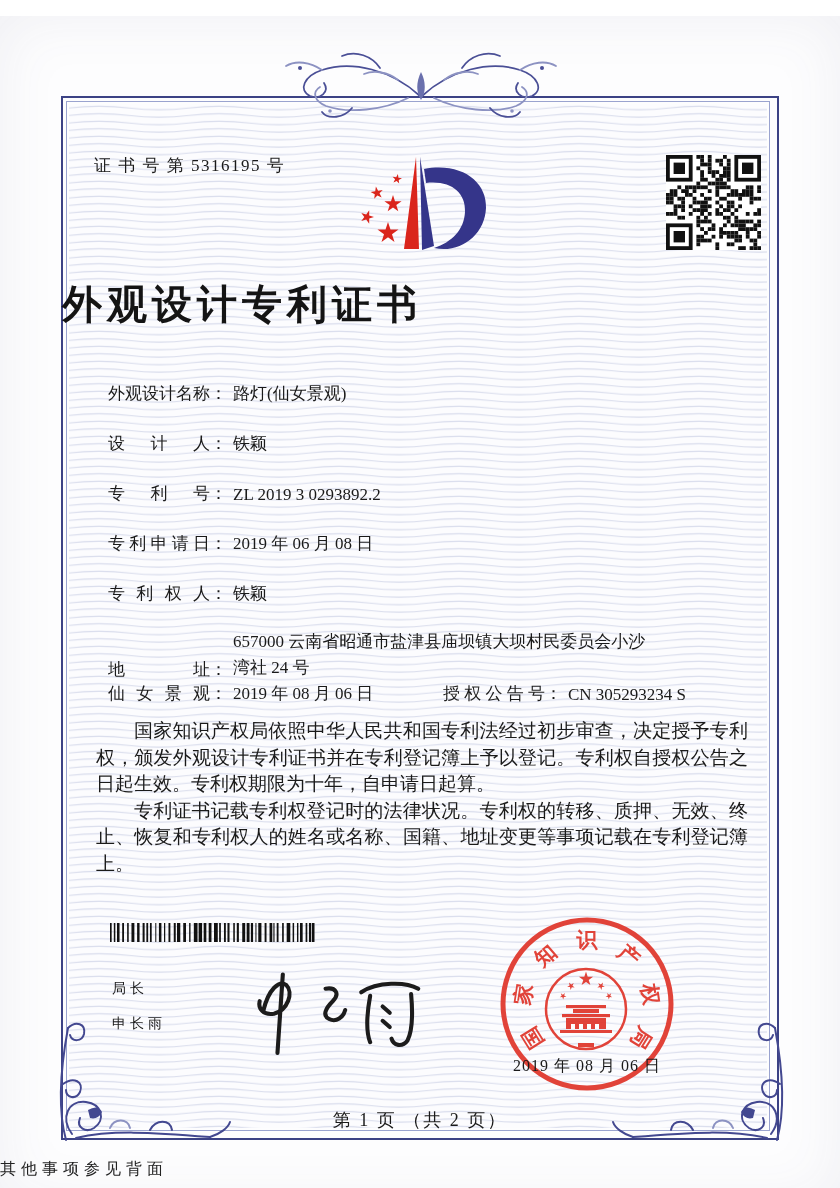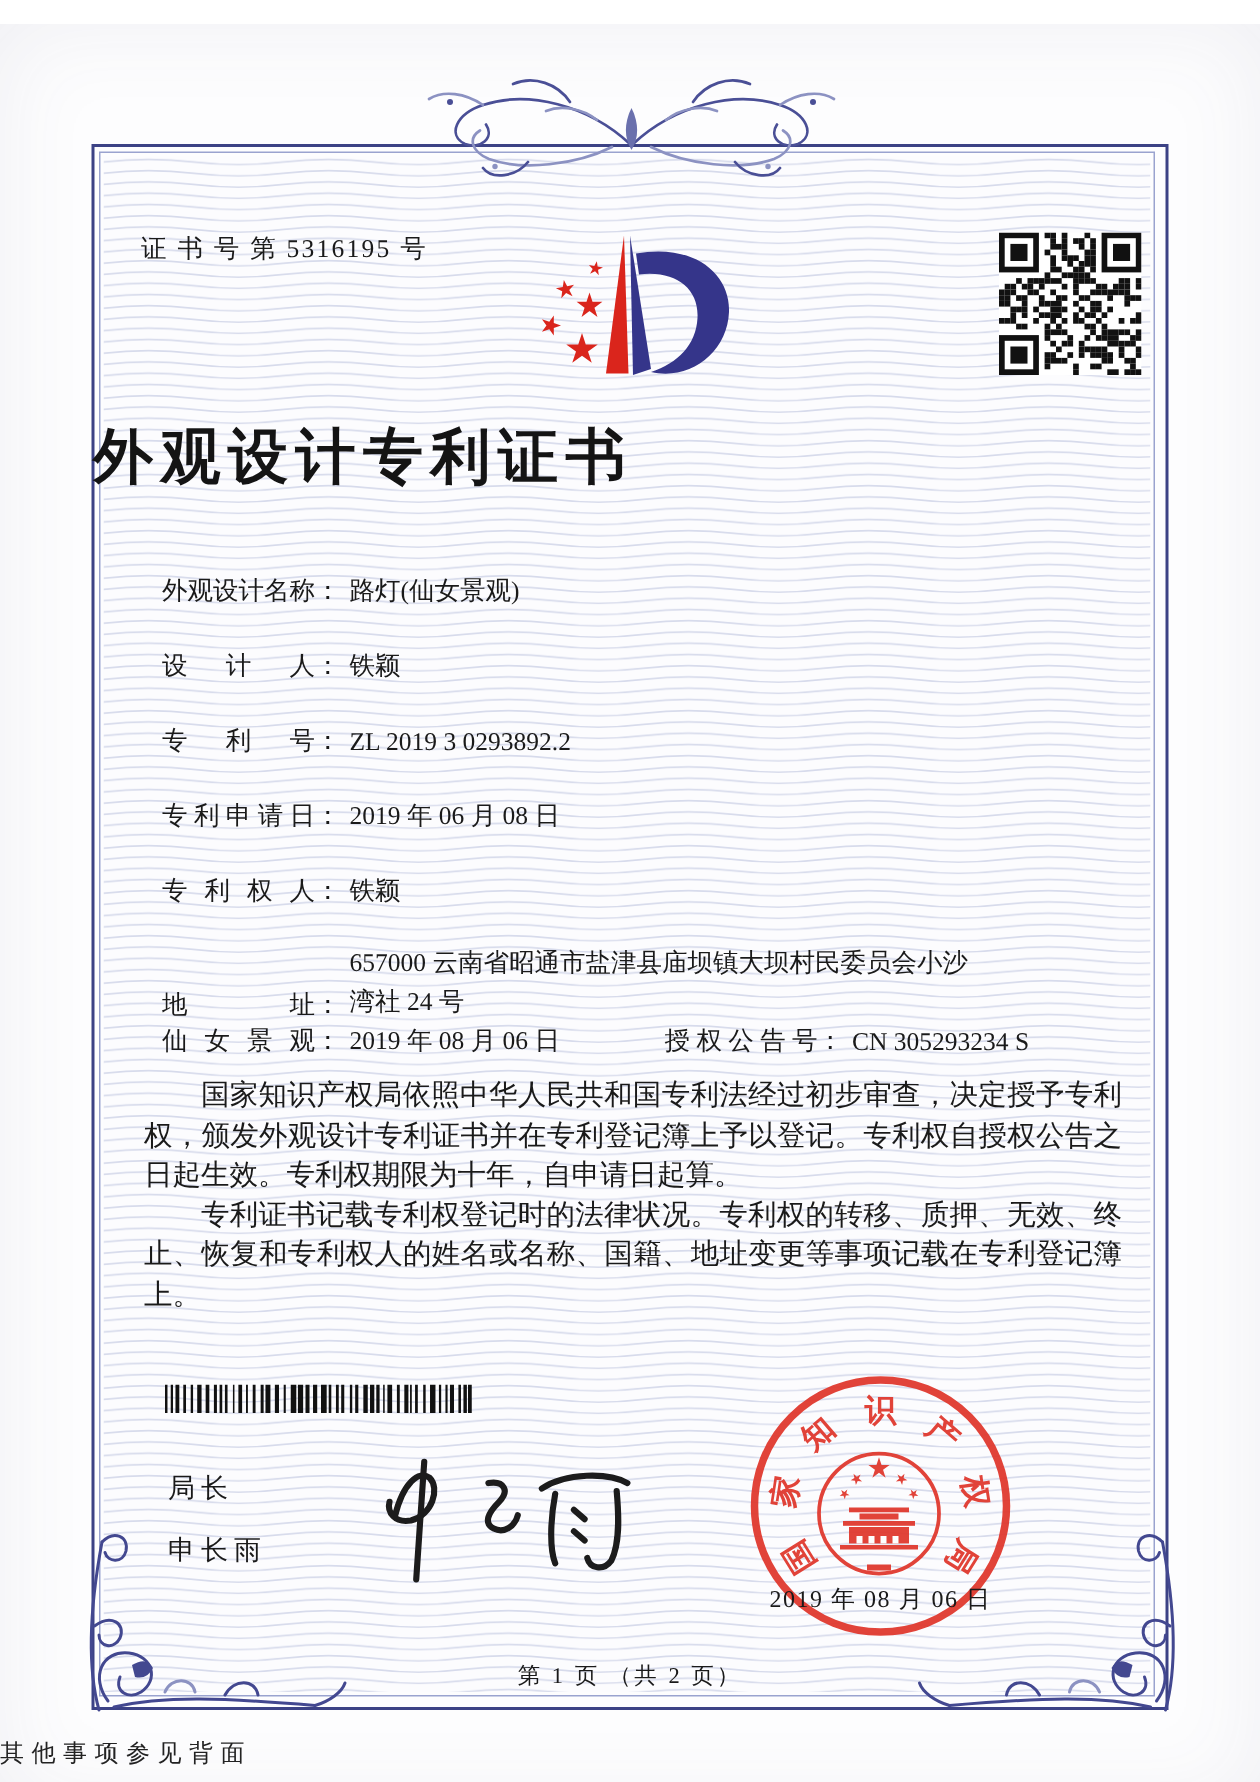--- a/index.html
+++ b/index.html
@@ -28,29 +28,29 @@
   .flabel{display:inline-block; width:102px; text-align:justify; text-align-last:justify; white-space:nowrap;}
   .fcolon{margin:0 6px 0 0;}
   .fvalue{white-space:nowrap;}
   .fvalue.wrap{white-space:normal; width:424px; line-height:26px;}
 
   .paras{position:absolute; left:96px; top:702px; width:652px; font-size:19px;
     line-height:26.5px; text-align:justify; z-index:3;}
   .paras p{margin:0; text-indent:2em;}
 
   .barcode{position:absolute; left:110px; top:907px; z-index:3;}
-  .commissioner{position:absolute; left:112px; top:964px; font-size:18px; letter-spacing:4px; z-index:3;}
+  .commissioner{position:absolute; left:112px; top:964px; font-size:14px; letter-spacing:4px; z-index:3;}
   .commissioner div{margin-bottom:17px;}
   .signature{position:absolute; left:232px; top:946px; z-index:4;}
   .seal{position:absolute; left:495px; top:895px; z-index:3; opacity:.93;}
   .seal-date{position:absolute; left:497px; top:1040px; width:180px; text-align:center;
     font-size:16px; letter-spacing:1px; z-index:5;}
 
   .page-info{position:absolute; left:62px; top:1092px; width:716px; text-align:center;
-    font-size:15px; letter-spacing:2px; z-index:3;}
+    font-size:18px; letter-spacing:2px; z-index:3;}
   .back-note{position:absolute; left:0; top:1143px; width:840px; text-align:left;
     font-size:16px; letter-spacing:5px; color:#222; z-index:3;}
 </style>
 </head>
 <body>
 
 <div class="page">
 
   <svg class="waves" width="698" height="1024">
     <defs>

